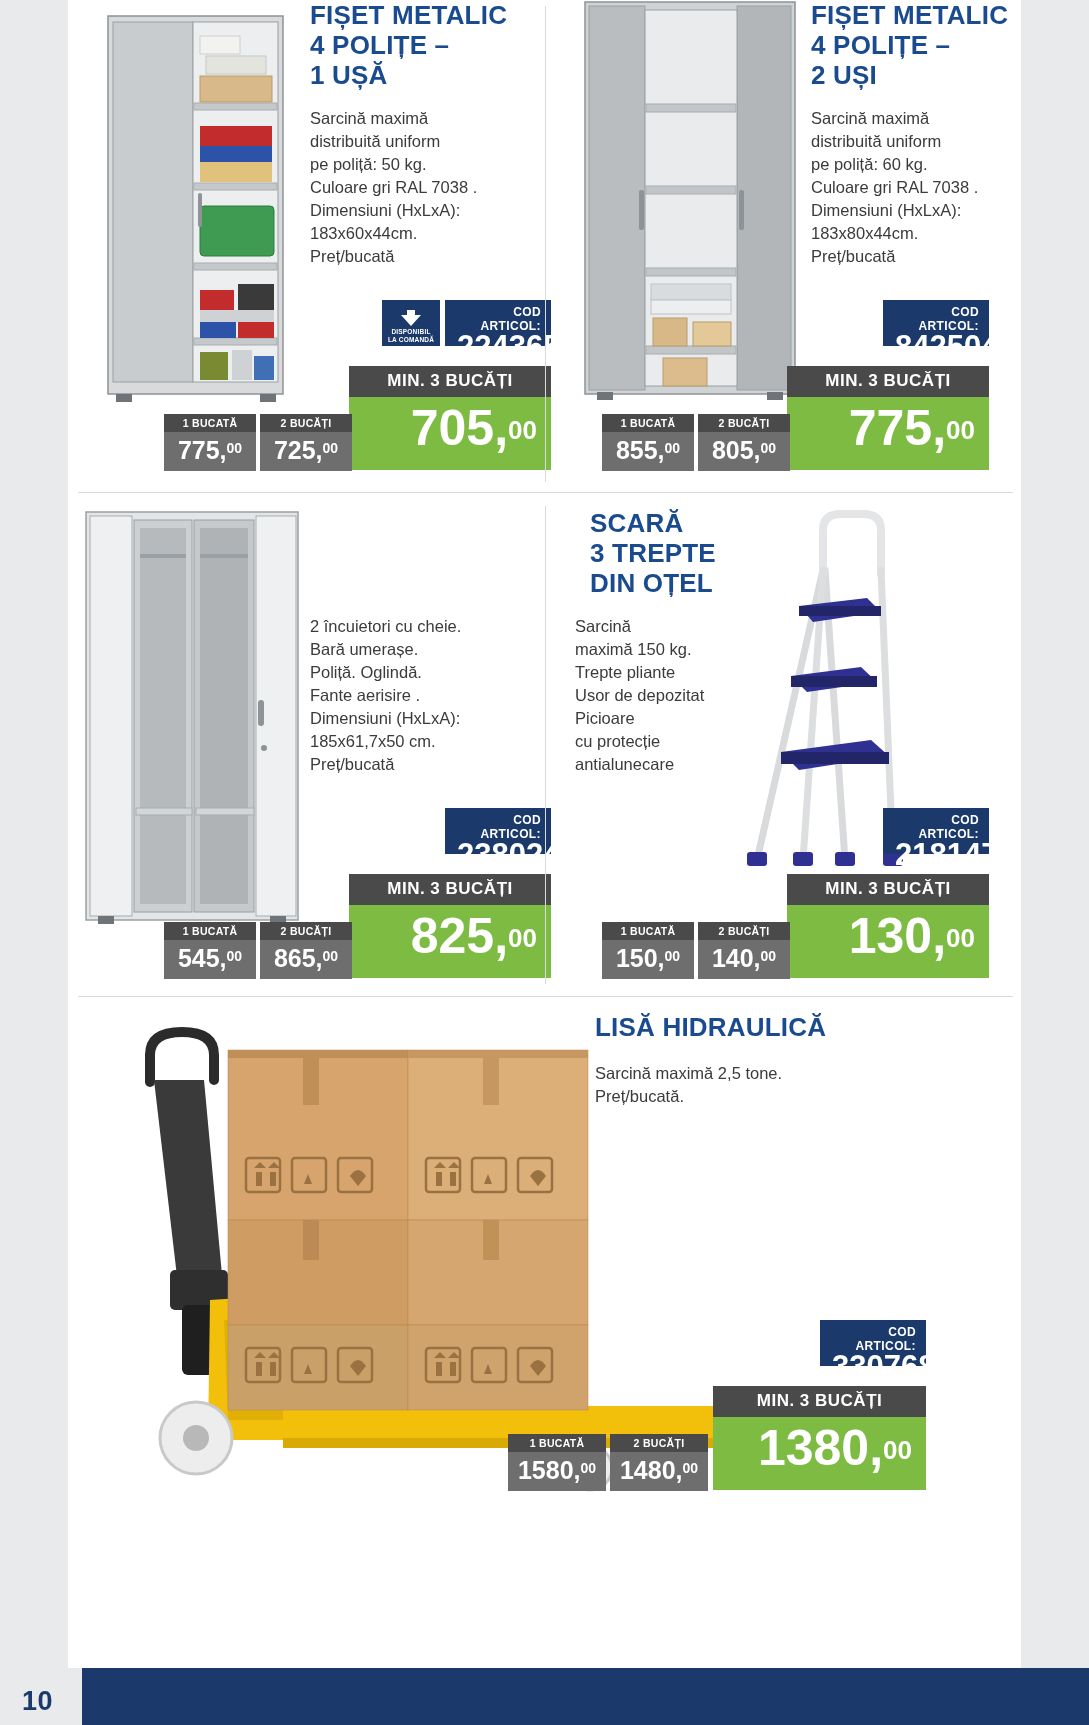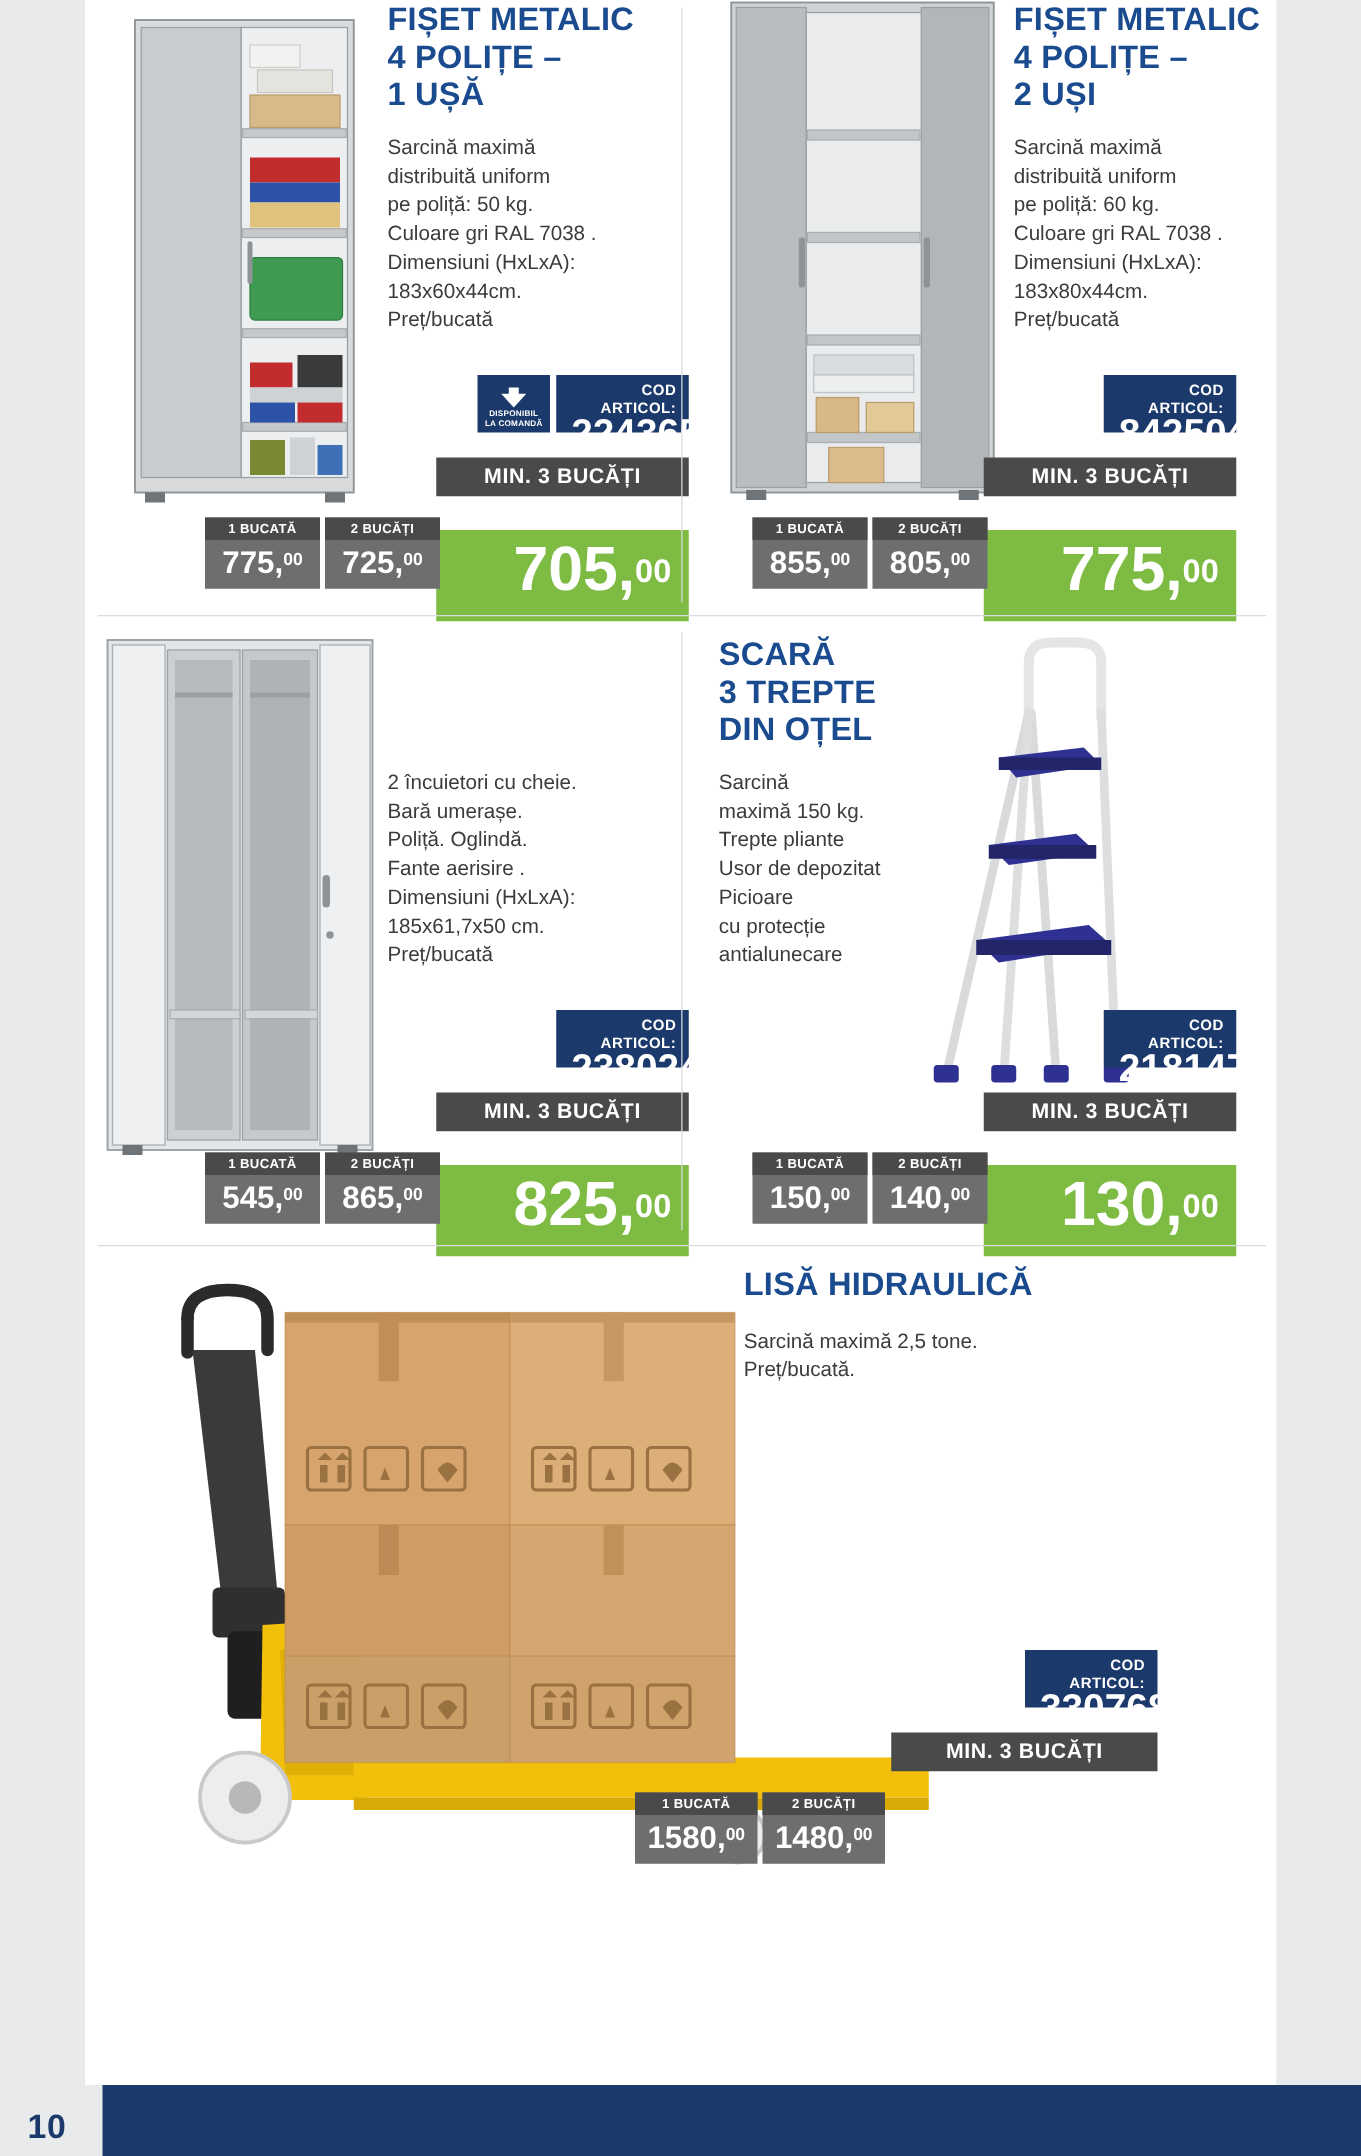--- a/index.html
+++ b/index.html
@@ -69,21 +69,20 @@
     text-align:center;
     padding:5px 0 6px 0;
   }
   .bigprice {
     background:#7dbb42;
     color:#ffffff;
     text-align:right;
     padding:2px 14px 6px 10px;
     font-weight:bold;
     white-space:nowrap;
-    margin-top:27px;
   }
   .bigprice .int { font-size:50px; line-height:56px; }
   .bigprice .dec { font-size:26px; vertical-align:super; line-height:26px; }
   .bigprice .comma { font-size:50px; }
   .smallprice {
     background:#6e6e6e;
     color:#ffffff;
     text-align:center;
     width:92px;
   }
@@ -334,21 +333,21 @@
       <div class="val"><span class="int">545</span><span class="comma">,</span><span class="dec">00</span></div>
     </div>
     <div class="smallprice" style="position:absolute;left:192px;top:422px;">
       <div class="hdr">2 BUCĂȚI</div>
       <div class="val"><span class="int">865</span><span class="comma">,</span><span class="dec">00</span></div>
     </div>
   </div>
 
   <div style="position:absolute;left:477px;top:500px;width:476px;height:490px;">
 
-    <div class="title" style="position:absolute;left:30px;top:8px;width:220px;">
+    <div class="title" style="position:absolute;left:45px;top:8px;width:220px;">
       <div>SCARĂ</div>
       <div>3 TREPTE</div>
       <div>DIN OȚEL</div>
     </div>
 
     <div class="desc" style="position:absolute;left:30px;top:115px;width:200px;">
       <div>Sarcină</div>
       <div>maximă 150 kg.</div>
       <div>Trepte pliante</div>
       <div>Usor de depozitat</div>
@@ -513,20 +512,23 @@
       </svg>
     </div>
 
     <div class="codebox" style="position:absolute;left:752px;top:320px;width:106px;height:46px;">
       <span class="lbl">COD ARTICOL:</span>
       <span class="num">330768</span>
     </div>
 
     <div class="minbar" style="position:absolute;left:645px;top:386px;width:213px;">MIN. 3 BUCĂȚI</div>
 
+    <div class="bigprice" style="position:absolute;left:645px;top:417px;width:213px;height:73px;">
+      <span class="int">1380</span><span class="comma">,</span><span class="dec">00</span>
+    </div>
 
     <div class="smallprice" style="position:absolute;left:440px;top:434px;width:98px;">
       <div class="hdr">1 BUCATĂ</div>
       <div class="val"><span class="int">1580</span><span class="comma">,</span><span class="dec">00</span></div>
     </div>
     <div class="smallprice" style="position:absolute;left:542px;top:434px;width:98px;">
       <div class="hdr">2 BUCĂȚI</div>
       <div class="val"><span class="int">1480</span><span class="comma">,</span><span class="dec">00</span></div>
     </div>
   </div>

